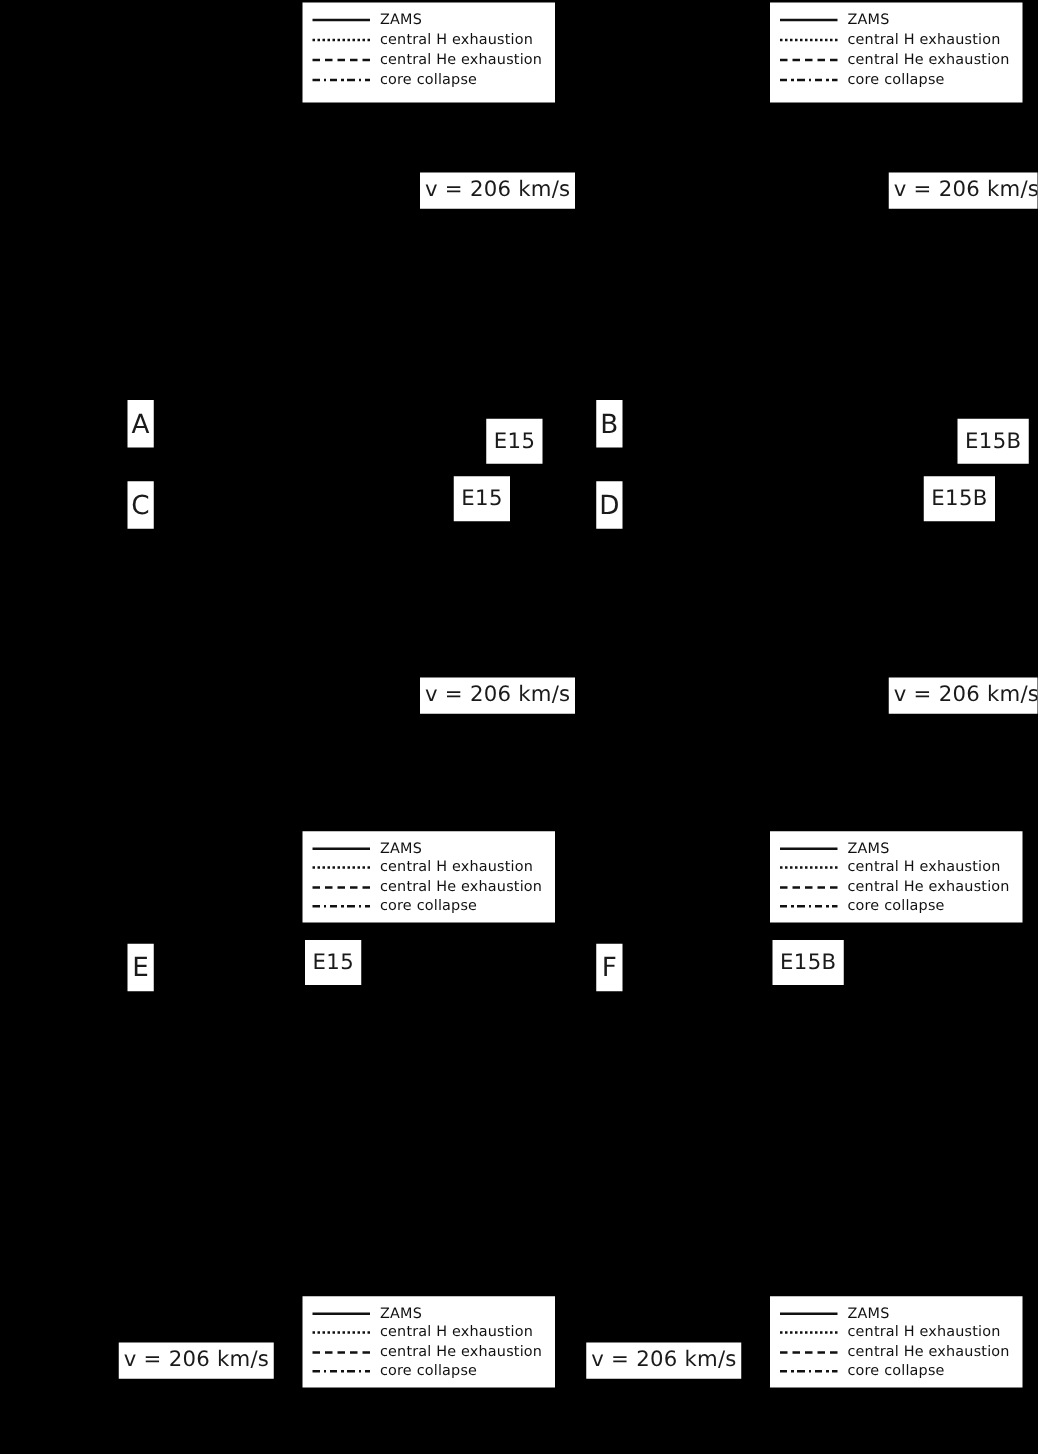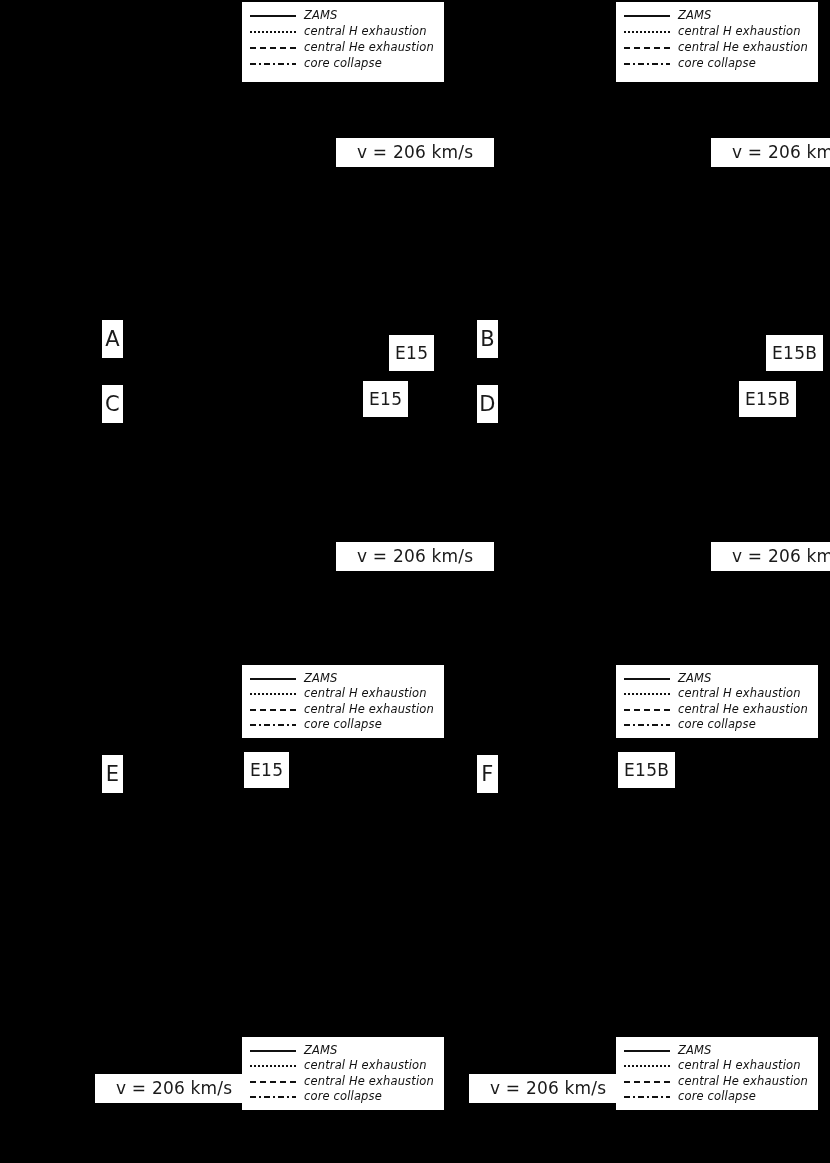--- a/index.html
+++ b/index.html
@@ -52,21 +52,21 @@
     height: 36px;
     font-size: 17px;
     padding: 0 6px;
     letter-spacing: 0.3px;
   }
 
   
   .velocity-tag {
     height: 29px;
     font-size: 17px;
-    padding: 0 21px;
+    padding: 0 4px;
     letter-spacing: 0.2px;
   }
 
   
   .legend-box {
     position: absolute;
     background: #ffffff;
     color: #111111;
     box-sizing: border-box;
     padding: 5px 8px 6px 8px;
@@ -108,21 +108,20 @@
         to right,
         #111111 0px, #111111 6px,
         transparent 6px, transparent 9px,
         #111111 9px, #111111 11px,
         transparent 11px, transparent 14px);
   }
   .legend-label {
     font-size: 11.5px;
     letter-spacing: 0.15px;
     color: #111111;
-    font-style: italic;
   }
 
   
   .legend-top    { width: 202px; height: 80px; }
   .legend-mid    { width: 202px; height: 73px; }
   .legend-bottom { width: 202px; height: 73px; }
 </style>
 </head>
 <body>
 

